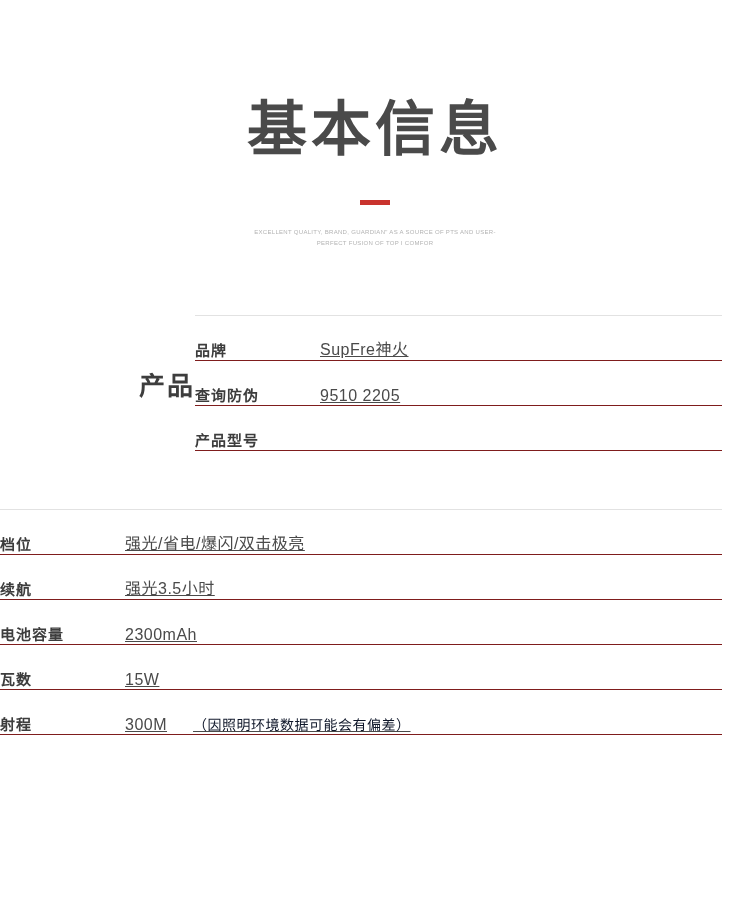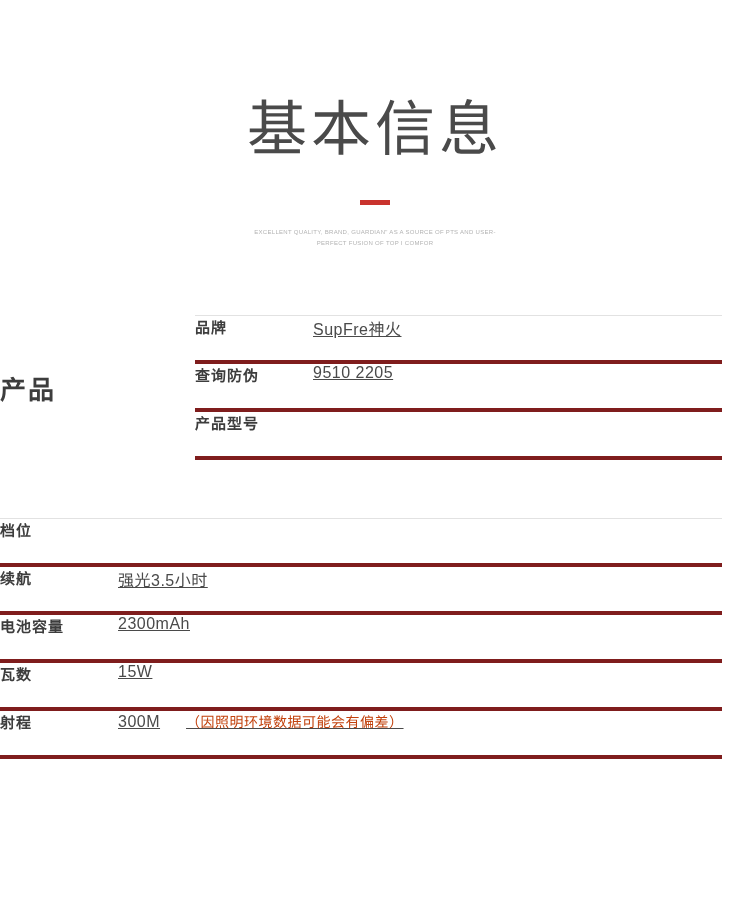--- a/index.html
+++ b/index.html
@@ -25,21 +25,21 @@
 
   
   .header {
     padding-top: 96px;
     text-align: center;
   }
   .header-title {
     font-size: 60px;
     line-height: 68px;
     letter-spacing: 4px;
-    font-weight: 400;
+    font-weight: 700;
     color: #4a4a4a;
     margin: 0;
   }
   .header-rule {
     width: 30px;
     height: 5px;
     background: #c9332e;
     margin: 36px auto 0 auto;
   }
   .header-sub {
@@ -55,36 +55,37 @@
 
   
   .section {
     position: relative;
     display: flex;
     align-items: center;
   }
   .section-label {
     width: 195px;
     flex: 0 0 195px;
-    text-align: left;
+    text-align: right;
     font-size: 26px;
     font-weight: 700;
     color: #3d3d3d;
     letter-spacing: 2px;
     font-family: Liberation Serif, serif;
   }
   .section-table {
     flex: 1 1 auto;
     padding-right: 28px;
   }
   .row {
     display: flex;
-    align-items: flex-start;
+    align-items: flex-end;
     height: 44px;
-    border-bottom: 4px solid #7f1d1d;
+    border-bottom: 1px solid #7f1d1d;
+    gap: 7px;
   }
   .row:first-child {
     border-top: 1px solid #e2e2e2;
   }
   .row-key {
     width: 118px;
     flex: 0 0 118px;
     font-size: 15px;
     font-weight: 700;
     color: #3d3d3d;
@@ -93,21 +94,21 @@
   .row-val {
     flex: 1 1 auto;
     font-size: 16px;
     color: #4a4a4a;
     letter-spacing: 0.5px;
     white-space: nowrap;
     text-decoration: underline;
   }
   .row-val .note {
     font-size: 14px;
-    color: #c2410c;
+    color: #0f172a;
     margin-left: 26px;
   }
 
   
   .section-product { margin-top: 66px; }
   .section-feature { margin-top: 58px; }
   .bottom-pad { height: 56px; }
 </style>
 </head>
 <body>
@@ -142,20 +143,21 @@
       </div>
 
     </div>
   </div>
 
   <div class="section section-feature">
     <div class="section-table">
 
       <div class="row">
         <div class="row-key">档位</div>
+        <div class="row-val">强光/省电/爆闪/双击极亮</div>
       </div>
 
       <div class="row">
         <div class="row-key">续航</div>
         <div class="row-val">强光3.5小时</div>
       </div>
 
       <div class="row">
         <div class="row-key">电池容量</div>
         <div class="row-val">2300mAh</div>

